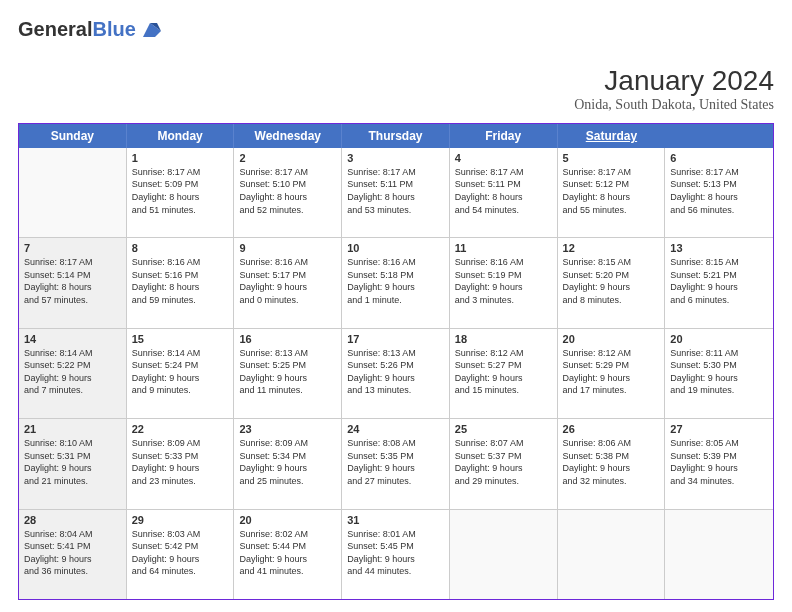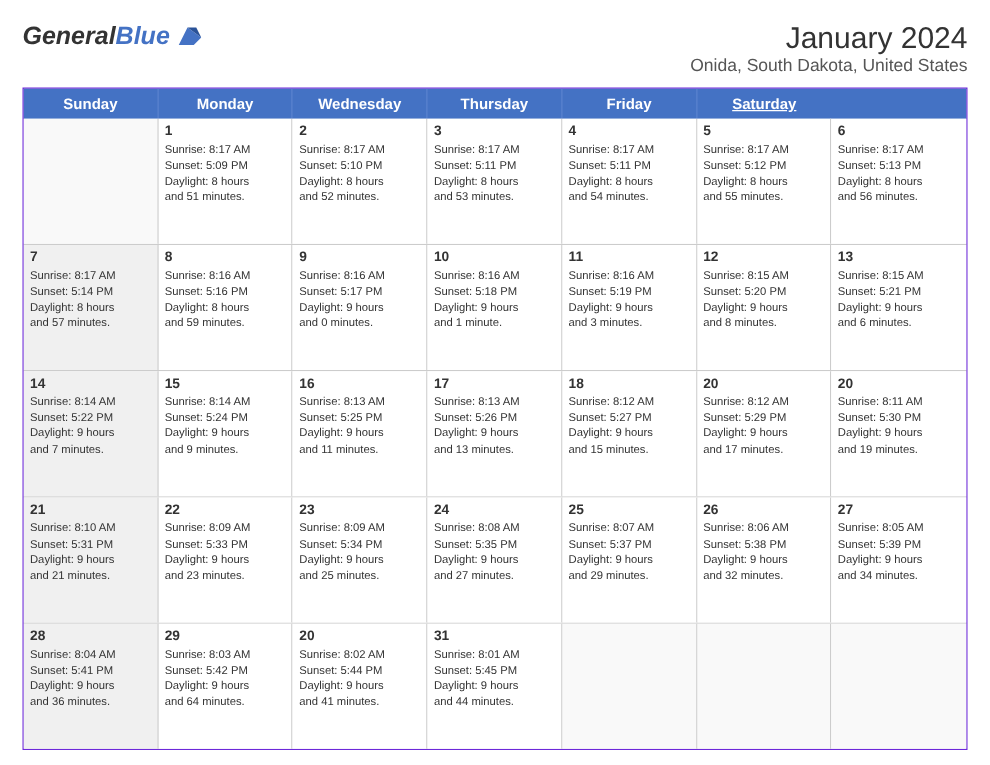--- a/index.html
+++ b/index.html
@@ -24,28 +24,30 @@
       margin-bottom: 10px;
     }
     .logo {
       display: flex;
       align-items: center;
     }
     .title-section {
       text-align: right;
     }
     .month-title {
-      font-size: 24px;
+      font-size: 28px;
       font-weight: 300;
       color: #333;
       line-height: 1.1;
+      margin-top: 48px;
     }
     .location-title {
       font-size: 14px;
       color: #555;
+      font-family: Liberation Serif, serif;
     }
     .calendar {
       flex: 1;
       display: flex;
       flex-direction: column;
       border: 1px solid #6d28d9;
     }
     .cal-header {
       display: grid;
       grid-template-columns: repeat(7, 1fr);
@@ -96,21 +98,21 @@
       line-height: 1.4;
     }
   </style>
 </head>
 <body>
 
 <div class="page">
   <div class="header">
     <div class="logo">
       <div>
-        <div style="display:flex;align-items:flex-start;font-style:italic;">
+        <div style="display:flex;align-items:flex-end;">
           <span style="font-size:20px;font-weight:bold;color:#333;font-family:Arial;">
             <span style="color:#333;">General</span><span style="color:#4472c4;">Blue</span>
           </span>
           <svg width="22" height="22" viewBox="0 0 22 22" style="margin-left:3px;">
             <polygon points="4,18 11,4 22,12 16,18" fill="#4472c4"></polygon>
             <polygon points="11,4 22,12 18,4" fill="#2a5298"></polygon>
           </svg>
         </div>
       </div>
     </div>

